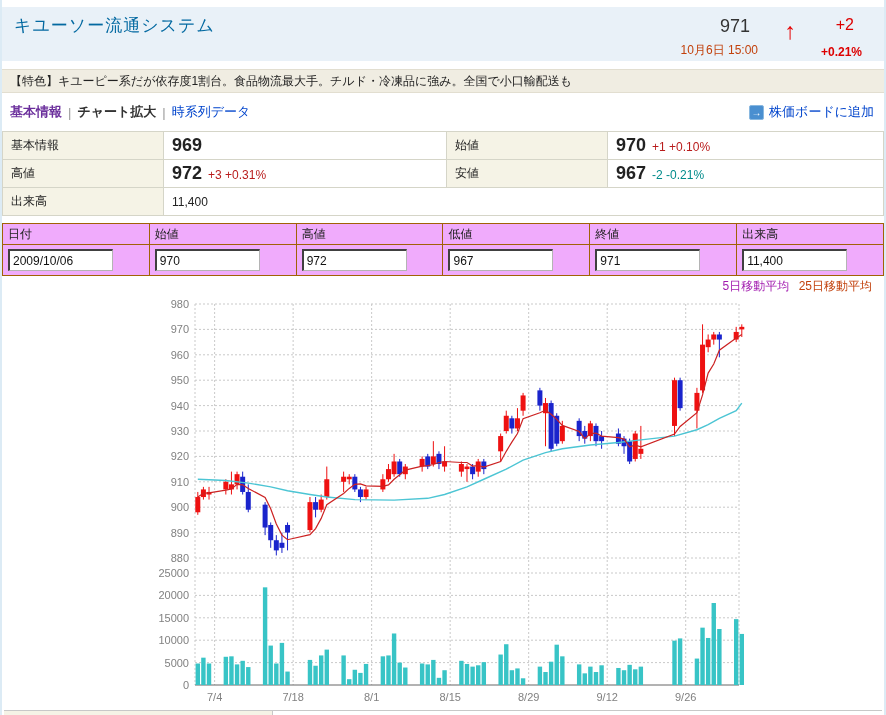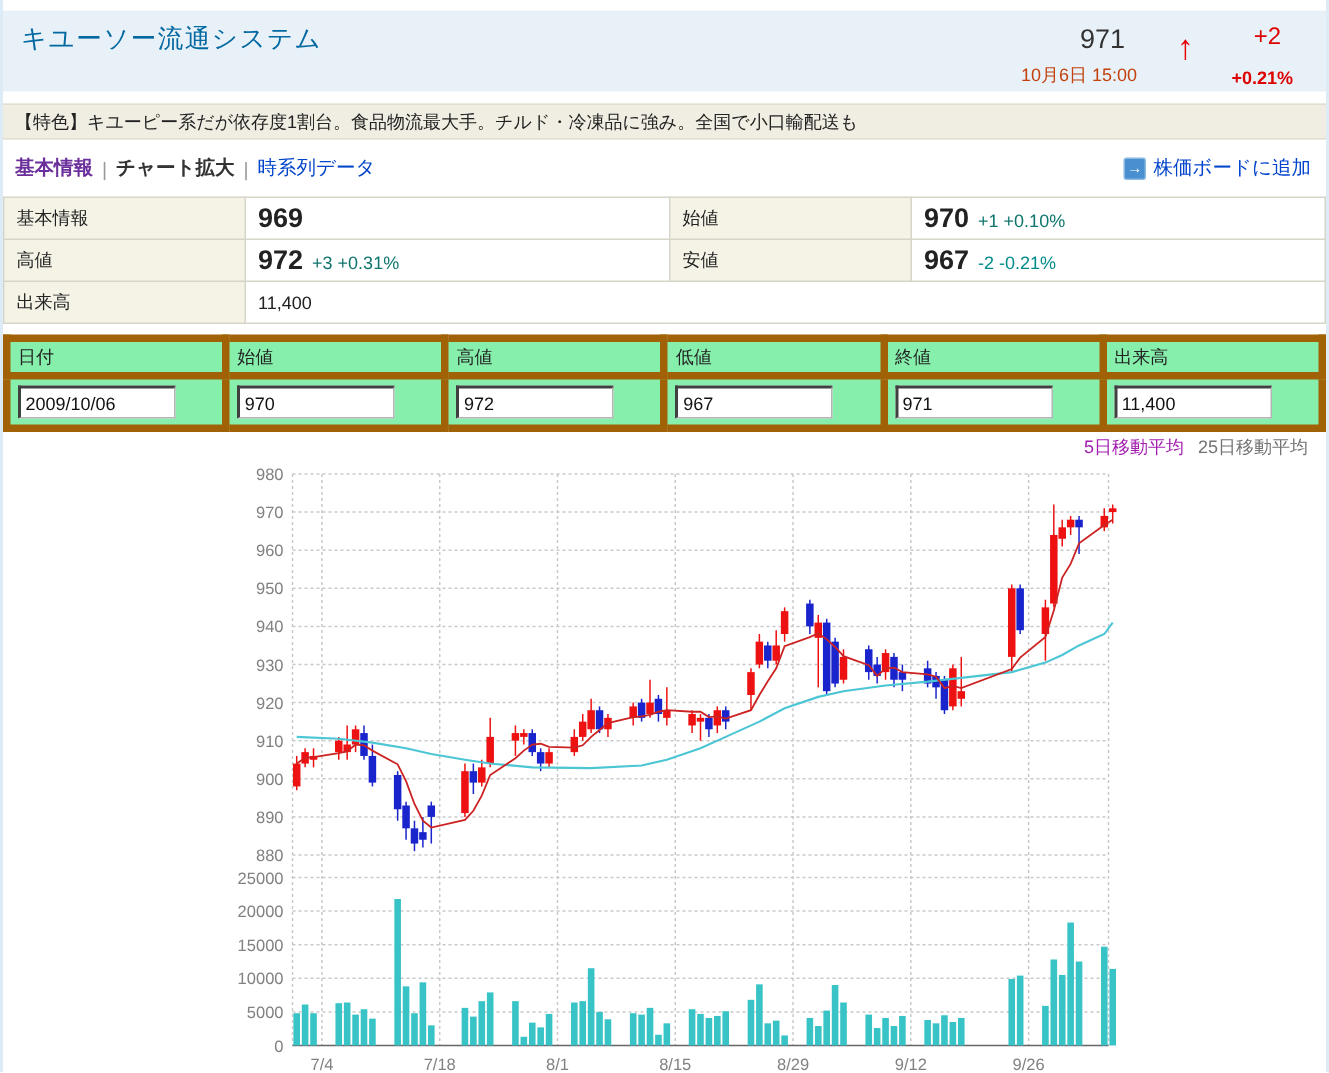--- a/index.html
+++ b/index.html
@@ -34,26 +34,26 @@
   .tab-link{color:#0044cc;}
   .tabs .right{margin-left:auto;display:flex;align-items:center;gap:5px;}
   .board-icon{display:inline-block;width:13px;height:13px;background:#4a8fd0;border:1px solid #89b8e0;color:#fff;font-size:10px;line-height:13px;text-align:center;border-radius:2px;}
 
   
   table.summary{width:882px;margin:8px auto 0;border-collapse:collapse;font-size:12px;}
   table.summary td{border:1px solid #d5d5c8;height:27px;padding:0 8px;}
   td.lab{background:#f5f3e6;width:144px;}
   td.val{background:#fff;}
   td.val .num{font-weight:bold;font-size:18px;margin-right:6px;}
-  .chg-up{color:#0f766e;}
+  .chg-up{color:#b91c1c;}
   .chg-down{color:#008b8b;}
 
   
   table.tsf{width:882px;margin:7px auto 0;border-collapse:collapse;font-size:12px;}
-  table.tsf td{border:5px solid #a16207;padding:1px 5px;background:#86efac;}
+  table.tsf td{border:1px solid #a16207;padding:1px 5px;background:#f0abfc;}
   .tsf .lr td{height:18px;}
   .tsf .ir td{height:28px;}
   input.ti{
     width:96px;height:17px;font-size:12px;padding:1px 3px;background:#fff;color:#111;
     border-top:2px solid #404040;border-left:2px solid #404040;
     border-bottom:1px solid #b4b4b4;border-right:1px solid #b4b4b4;
     font-family:"Liberation Sans","DejaVu Sans",sans-serif;
   }
 
   
@@ -144,21 +144,21 @@
       <td><input class="ti" type="text" value="972" style=""></td>
       <td><input class="ti" type="text" value="967" style=""></td>
       <td><input class="ti" type="text" value="971" style=""></td>
       <td><input class="ti" type="text" value="11,400" style=""></td>
     </tr>
   </tbody>
     </table>
 
   <div class="legend">
     <span id="leg-ma5" style="color: #a21caf;">5日移動平均</span>
-    <span id="leg-ma25" style="color: #737373;">25日移動平均</span>
+    <span id="leg-ma25" style="color: #c2410c;">25日移動平均</span>
   </div>
 
   <svg id="chart-svg" width="886" height="416">
       <line x1="193" x2="737" y1="10" y2="10" stroke="#c9c9c9" stroke-dasharray="2,2"></line>
       <text x="187" y="14" text-anchor="end" class="tick">980</text>
       <line x1="193" x2="737" y1="35.4" y2="35.4" stroke="#c9c9c9" stroke-dasharray="2,2"></line>
       <text x="187" y="39.4" text-anchor="end" class="tick">970</text>
       <line x1="193" x2="737" y1="60.8" y2="60.8" stroke="#c9c9c9" stroke-dasharray="2,2"></line>
       <text x="187" y="64.8" text-anchor="end" class="tick">960</text>
       <line x1="193" x2="737" y1="86.2" y2="86.2" stroke="#c9c9c9" stroke-dasharray="2,2"></line>

